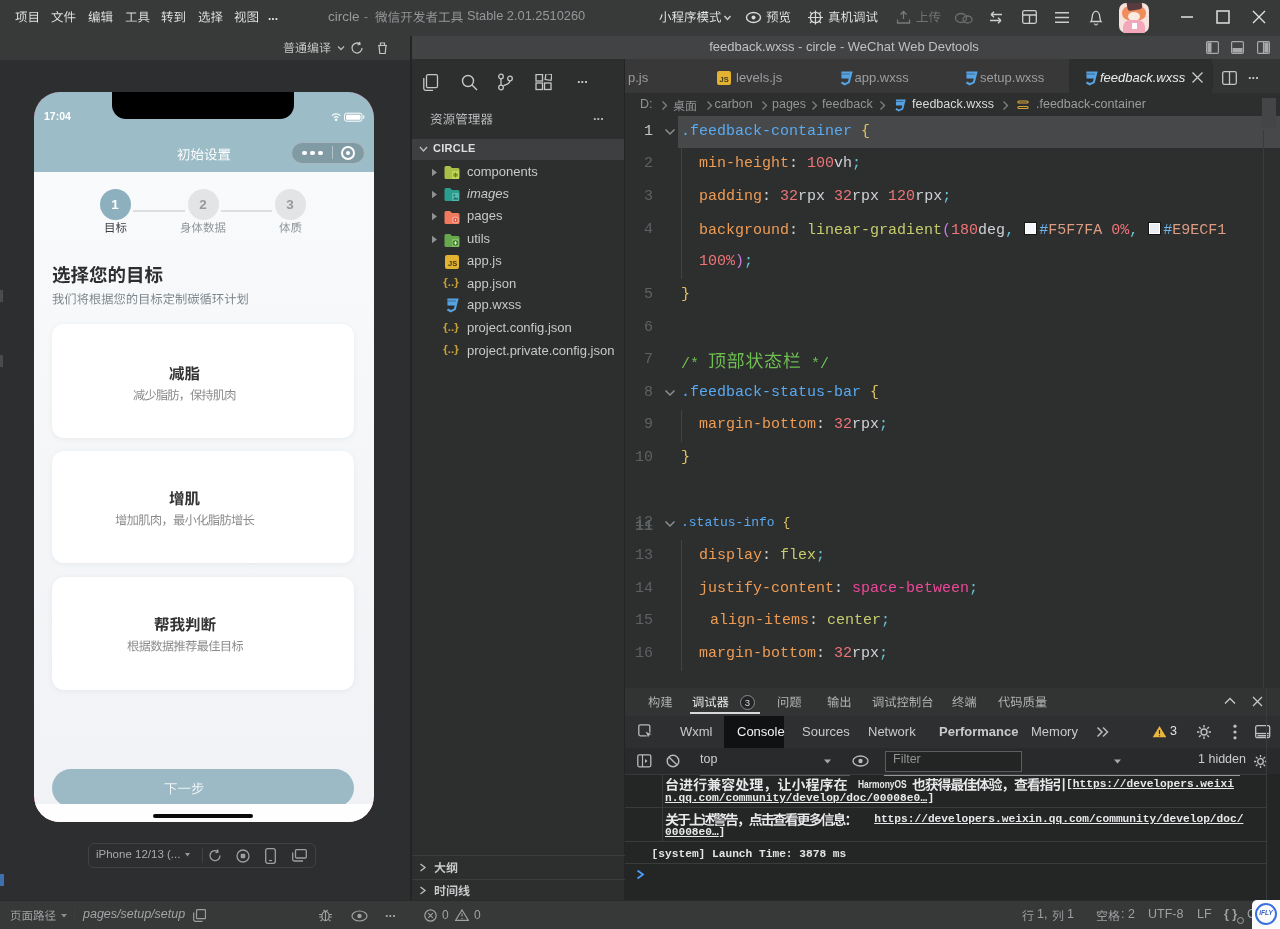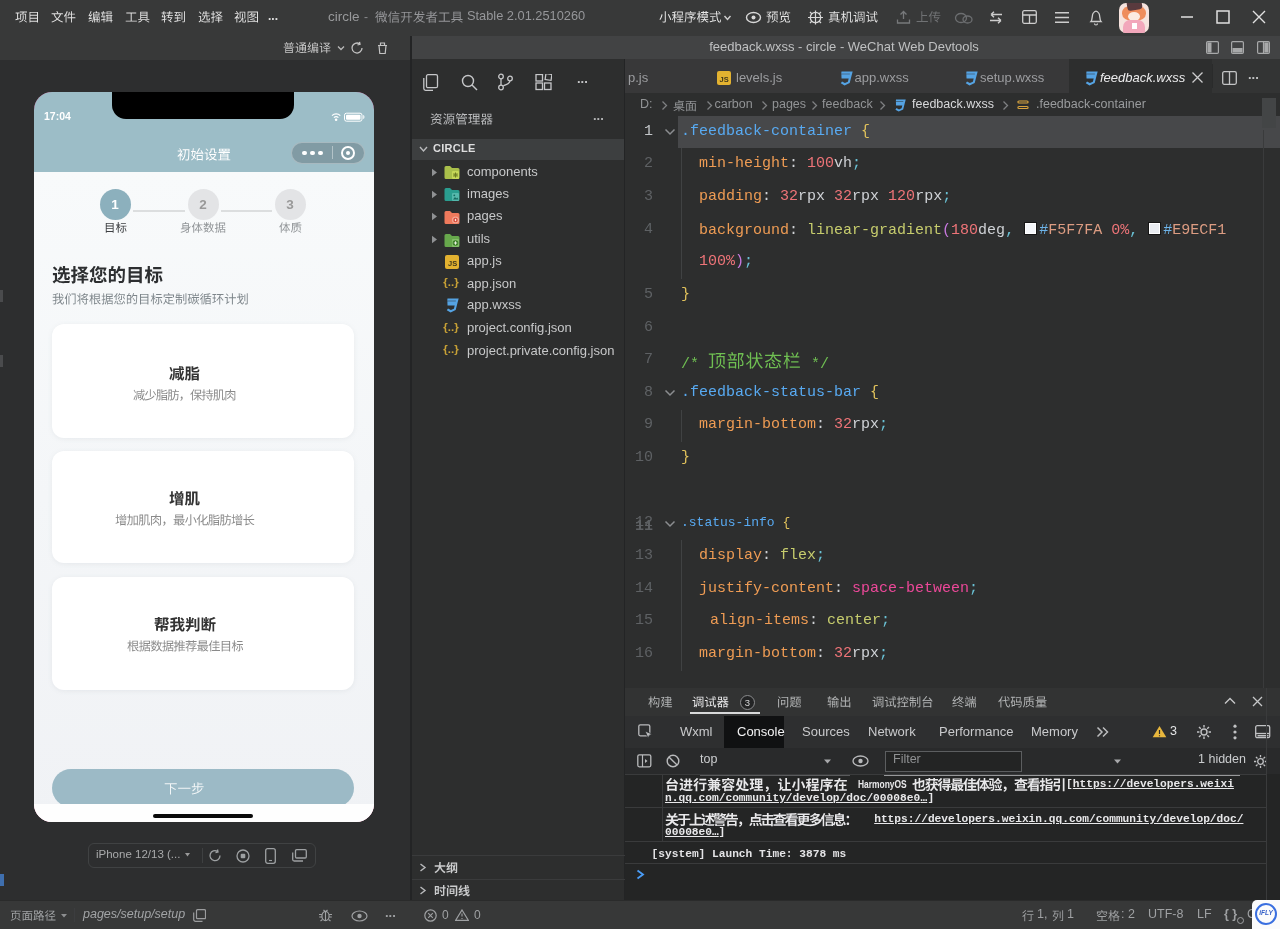--- a/index.html
+++ b/index.html
@@ -122,21 +122,21 @@
   </svg>
 <svg style="position:absolute;left:1257px;top:41px" width="13" height="13" viewBox="0 0 13 13" fill="none">
     <rect x="0.6" y="0.6" width="11.8" height="11.8" rx="1.2" stroke="#a8a9aa" stroke-width="1.2"></rect>
     <path d="M6.5 1 V12" stroke="#a8a9aa" stroke-width="1.2"></path>
     <rect x="7.3" y="1.5" width="4.2" height="10" fill="#a8a9aa"></rect>
   </svg>
 <div style="position:absolute;left:0px;top:60px;width:410px;height:840px;background:#2d2e2f;"></div>
 <div style="position:absolute;left:0px;top:290px;width:3px;height:12px;background:#4a4b4d;"></div>
 <div style="position:absolute;left:0px;top:355px;width:3px;height:12px;background:#4a4b4d;"></div>
 <div style="position:absolute;left:0px;top:874px;width:4px;height:12px;background:#3f6fae;"></div>
-<div style="position:absolute;left:33.5px;top:92px;width:340px;height:730px;border-radius:18px;background:#be185d;overflow:hidden">
+<div style="position:absolute;left:33.5px;top:92px;width:340px;height:730px;border-radius:26px;background:#be185d;overflow:hidden">
     <div style="position:absolute;left:0;top:0;width:340px;height:80px;background:#9cbdc7"></div>
     <div style="position:absolute;left:0;top:80px;width:340px;height:650px;background:linear-gradient(180deg,#f8fafb 0%,#f0f2f5 100%)"></div>
     <div style="position:absolute;left:78.5px;top:0;width:182px;height:27px;border-radius:0 0 14px 14px;background:#000"></div>
     <div style="position:absolute;left:10.5px;top:17.5px;width:50px;font-family:'Liberation Sans',sans-serif;font-size:10.5px;font-weight:700;color:#fff">17:04</div>
     <svg style="position:absolute;left:297px;top:20px" width="36" height="10" viewBox="0 0 36 10" fill="none">
       <path d="M1 3.6 C3.3 1.4 7 1.4 9.3 3.6" stroke="#fff" stroke-width="1.2"></path>
       <path d="M2.9 5.6 C4.3 4.4 6 4.4 7.4 5.6" stroke="#fff" stroke-width="1.2"></path>
       <circle cx="5.1" cy="7.8" r="1.3" fill="#fff"></circle>
       <rect x="13.5" y="1.2" width="17.5" height="8" rx="2" stroke="#fff" stroke-width="1"></rect>
       <rect x="15" y="2.7" width="14.5" height="5" rx="1" fill="#fff"></rect>
@@ -264,21 +264,21 @@
 <div style="position:absolute;font-family:'Liberation Sans',sans-serif;font-size:13px;font-weight:400;color:#c7c8c9;white-space:pre;line-height:13px;left:467px;top:164.5px;">components</div>
 <svg style="position:absolute;left:431px;top:189.7px" width="7" height="9" viewBox="0 0 7 9" fill="none">
     <path d="M1 0.8 L6 4.5 L1 8.2 Z" fill="#8f9193"></path>
   </svg>
 <svg style="position:absolute;left:444px;top:187.2px" width="16" height="15" viewBox="0 0 16 15" fill="none">
     <path d="M0.5 2.5 A1.5 1.5 0 0 1 2 1 H6 L8 3 H14 A1.5 1.5 0 0 1 15.5 4.5 V12.5 A1.5 1.5 0 0 1 14 14 H2 A1.5 1.5 0 0 1 0.5 12.5 Z" fill="#2a9d8f"></path>
     <rect x="8" y="6" width="7" height="8" rx="1" fill="#55b8ac"></rect>
     <path d="M9 12.5 L11 10 L12.3 11.5 L13.3 10.5 L14.5 12.5 Z" fill="#17695f"></path>
     <circle cx="10.3" cy="8.3" r="0.9" fill="#17695f"></circle>
   </svg>
-<div style="position:absolute;font-family:'Liberation Sans',sans-serif;font-size:13px;font-weight:400;color:#c7c8c9;white-space:pre;line-height:13px;left:467px;top:186.7px;">images</div>
+<div style="position:absolute;font-family:'Liberation Sans',sans-serif;font-size:13px;font-weight:400;color:#c7c8c9;white-space:pre;line-height:13px;left:467px;top:186.7px;font-style:italic;">images</div>
 <svg style="position:absolute;left:431px;top:212.2px" width="7" height="9" viewBox="0 0 7 9" fill="none">
     <path d="M1 0.8 L6 4.5 L1 8.2 Z" fill="#8f9193"></path>
   </svg>
 <svg style="position:absolute;left:444px;top:209.7px" width="16" height="15" viewBox="0 0 16 15" fill="none">
     <path d="M0.5 2.5 A1.5 1.5 0 0 1 2 1 H6 L8 3 H14 A1.5 1.5 0 0 1 15.5 4.5 V12.5 A1.5 1.5 0 0 1 14 14 H2 A1.5 1.5 0 0 1 0.5 12.5 Z" fill="#ef7a5c"></path>
     <circle cx="11.5" cy="10" r="3.6" fill="#f5a793"></circle>
     <circle cx="11.5" cy="10" r="2.2" fill="#d6402c"></circle>
     <rect x="10.8" y="8.8" width="1.4" height="2.4" fill="#f7e8e4"></rect>
   </svg>
 <div style="position:absolute;font-family:'Liberation Sans',sans-serif;font-size:13px;font-weight:400;color:#c7c8c9;white-space:pre;line-height:13px;left:467px;top:209.2px;">pages</div>
@@ -485,21 +485,21 @@
 <div style="position:absolute;left:625px;top:716px;width:655px;height:32px;background:#2e2f30;"></div>
 <svg style="position:absolute;left:638px;top:724px" width="16" height="16" viewBox="0 0 16 16" fill="none">
     <rect x="0.8" y="0.8" width="11" height="11" rx="1.5" stroke="#b9babc" stroke-width="1.3"></rect>
     <path d="M7 7 L14.5 10.2 L11.3 11.3 L10.2 14.5 Z" fill="#b9babc" stroke="#27292b" stroke-width="0.8"></path>
   </svg>
 <div style="position:absolute;font-family:'Liberation Sans',sans-serif;font-size:13px;font-weight:400;color:#c9cacc;white-space:pre;line-height:13px;left:680px;top:724.5px;">Wxml</div>
 <div style="position:absolute;left:724px;top:716px;width:60px;height:32px;background:#101112;"></div>
 <div style="position:absolute;font-family:'Liberation Sans',sans-serif;font-size:13px;font-weight:400;color:#f2f2f3;white-space:pre;line-height:13px;left:737px;top:724.5px;">Console</div>
 <div style="position:absolute;font-family:'Liberation Sans',sans-serif;font-size:13px;font-weight:400;color:#c9cacc;white-space:pre;line-height:13px;left:802px;top:724.5px;">Sources</div>
 <div style="position:absolute;font-family:'Liberation Sans',sans-serif;font-size:13px;font-weight:400;color:#c9cacc;white-space:pre;line-height:13px;left:868px;top:724.5px;">Network</div>
-<div style="position:absolute;font-family:'Liberation Sans',sans-serif;font-size:13px;font-weight:400;color:#c9cacc;white-space:pre;line-height:13px;left:939px;top:724.5px;">Performance</div>
+<div style="position:absolute;font-family:'Liberation Sans',sans-serif;font-size:13px;font-weight:700;color:#c9cacc;white-space:pre;line-height:13px;left:939px;top:724.5px;">Performance</div>
 <div style="position:absolute;font-family:'Liberation Sans',sans-serif;font-size:13px;font-weight:400;color:#c9cacc;white-space:pre;line-height:13px;left:1031px;top:724.5px;">Memory</div>
 <svg style="position:absolute;left:1096px;top:726px" width="14" height="12" viewBox="0 0 14 12" fill="none">
     <path d="M1.5 1.5 L6 6 L1.5 10.5 M7 1.5 L11.5 6 L7 10.5" stroke="#bbbcbe" stroke-width="1.5"></path>
   </svg>
 <svg style="position:absolute;left:1152px;top:725px" width="15" height="13" viewBox="0 0 15 13" fill="none">
     <path d="M7.5 1 L14.3 12.3 H0.7 Z" fill="#e8b73d"></path>
     <path d="M7.5 5 V9 M7.5 10.2 V11.3" stroke="#2a2a2a" stroke-width="1.2"></path>
   </svg>
 <div style="position:absolute;font-family:'Liberation Sans',sans-serif;font-size:12.5px;font-weight:400;color:#e4e5e6;white-space:pre;line-height:12.5px;left:1170px;top:724.8px;">3</div>
 <svg style="position:absolute;left:1196px;top:724px" width="16" height="16" viewBox="0 0 16 16" fill="none">

